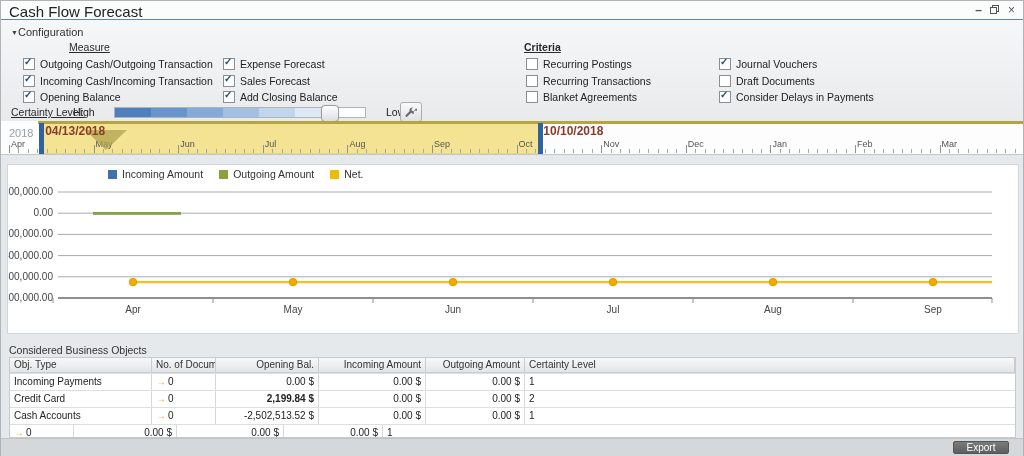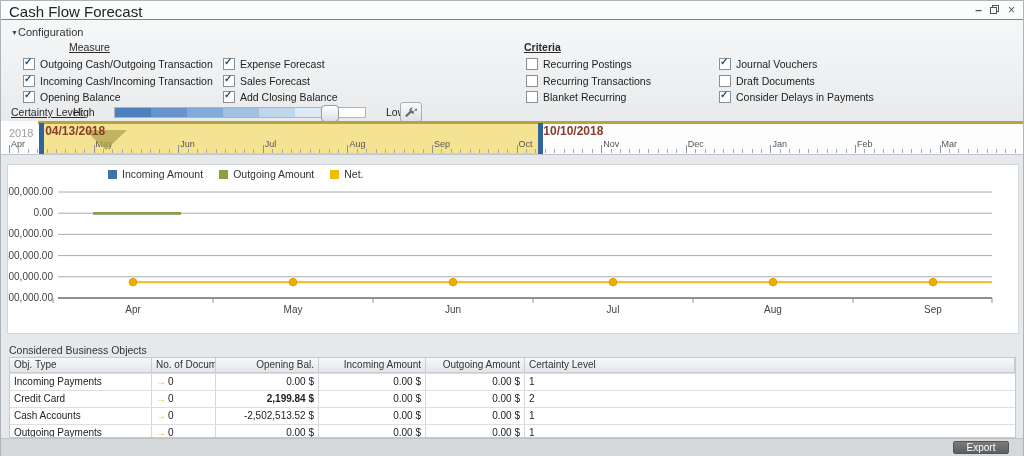--- a/index.html
+++ b/index.html
@@ -156,21 +156,21 @@
         <div class="cb-item">
           <span class="cb"></span>
           <span class="cb-label">Recurring Postings</span>
         </div>
         <div class="cb-item">
           <span class="cb"></span>
           <span class="cb-label">Recurring Transactions</span>
         </div>
         <div class="cb-item">
           <span class="cb"></span>
-          <span class="cb-label">Blanket Recurring</span>
+          <span class="cb-label">Blanket Agreements</span>
         </div>
       </div>
     <div class="cbcol" style="left:718px">
         <div class="cb-item">
           <span class="cb">
             <span class="mark">✓</span>
           </span>
           <span class="cb-label">Journal Vouchers</span>
         </div>
         <div class="cb-item">
@@ -419,21 +419,20 @@
       </div>
       <div class="trow">
         <div class="tcell" style="width: 142px;">Cash Accounts</div>
         <div class="tcell" style="width: 64px;"><span class="link-arrow">→</span><span>0</span></div>
         <div class="tcell right" style="width: 103px;">-2,502,513.52 $</div>
         <div class="tcell right" style="width: 107px;">0.00 $</div>
         <div class="tcell right" style="width: 99px;">0.00 $</div>
         <div class="tcell">1</div>
       </div>
       <div class="trow">
-        <div class="tcell" style="width: 142px;">Outgoing Payments</div>
         <div class="tcell" style="width: 64px;"><span class="link-arrow">→</span><span>0</span></div>
         <div class="tcell right" style="width: 103px;">0.00 $</div>
         <div class="tcell right" style="width: 107px;">0.00 $</div>
         <div class="tcell right" style="width: 99px;">0.00 $</div>
         <div class="tcell">1</div>
       </div>
     </div>
 
   <div class="bottombar">
     <button class="export">Export</button>

